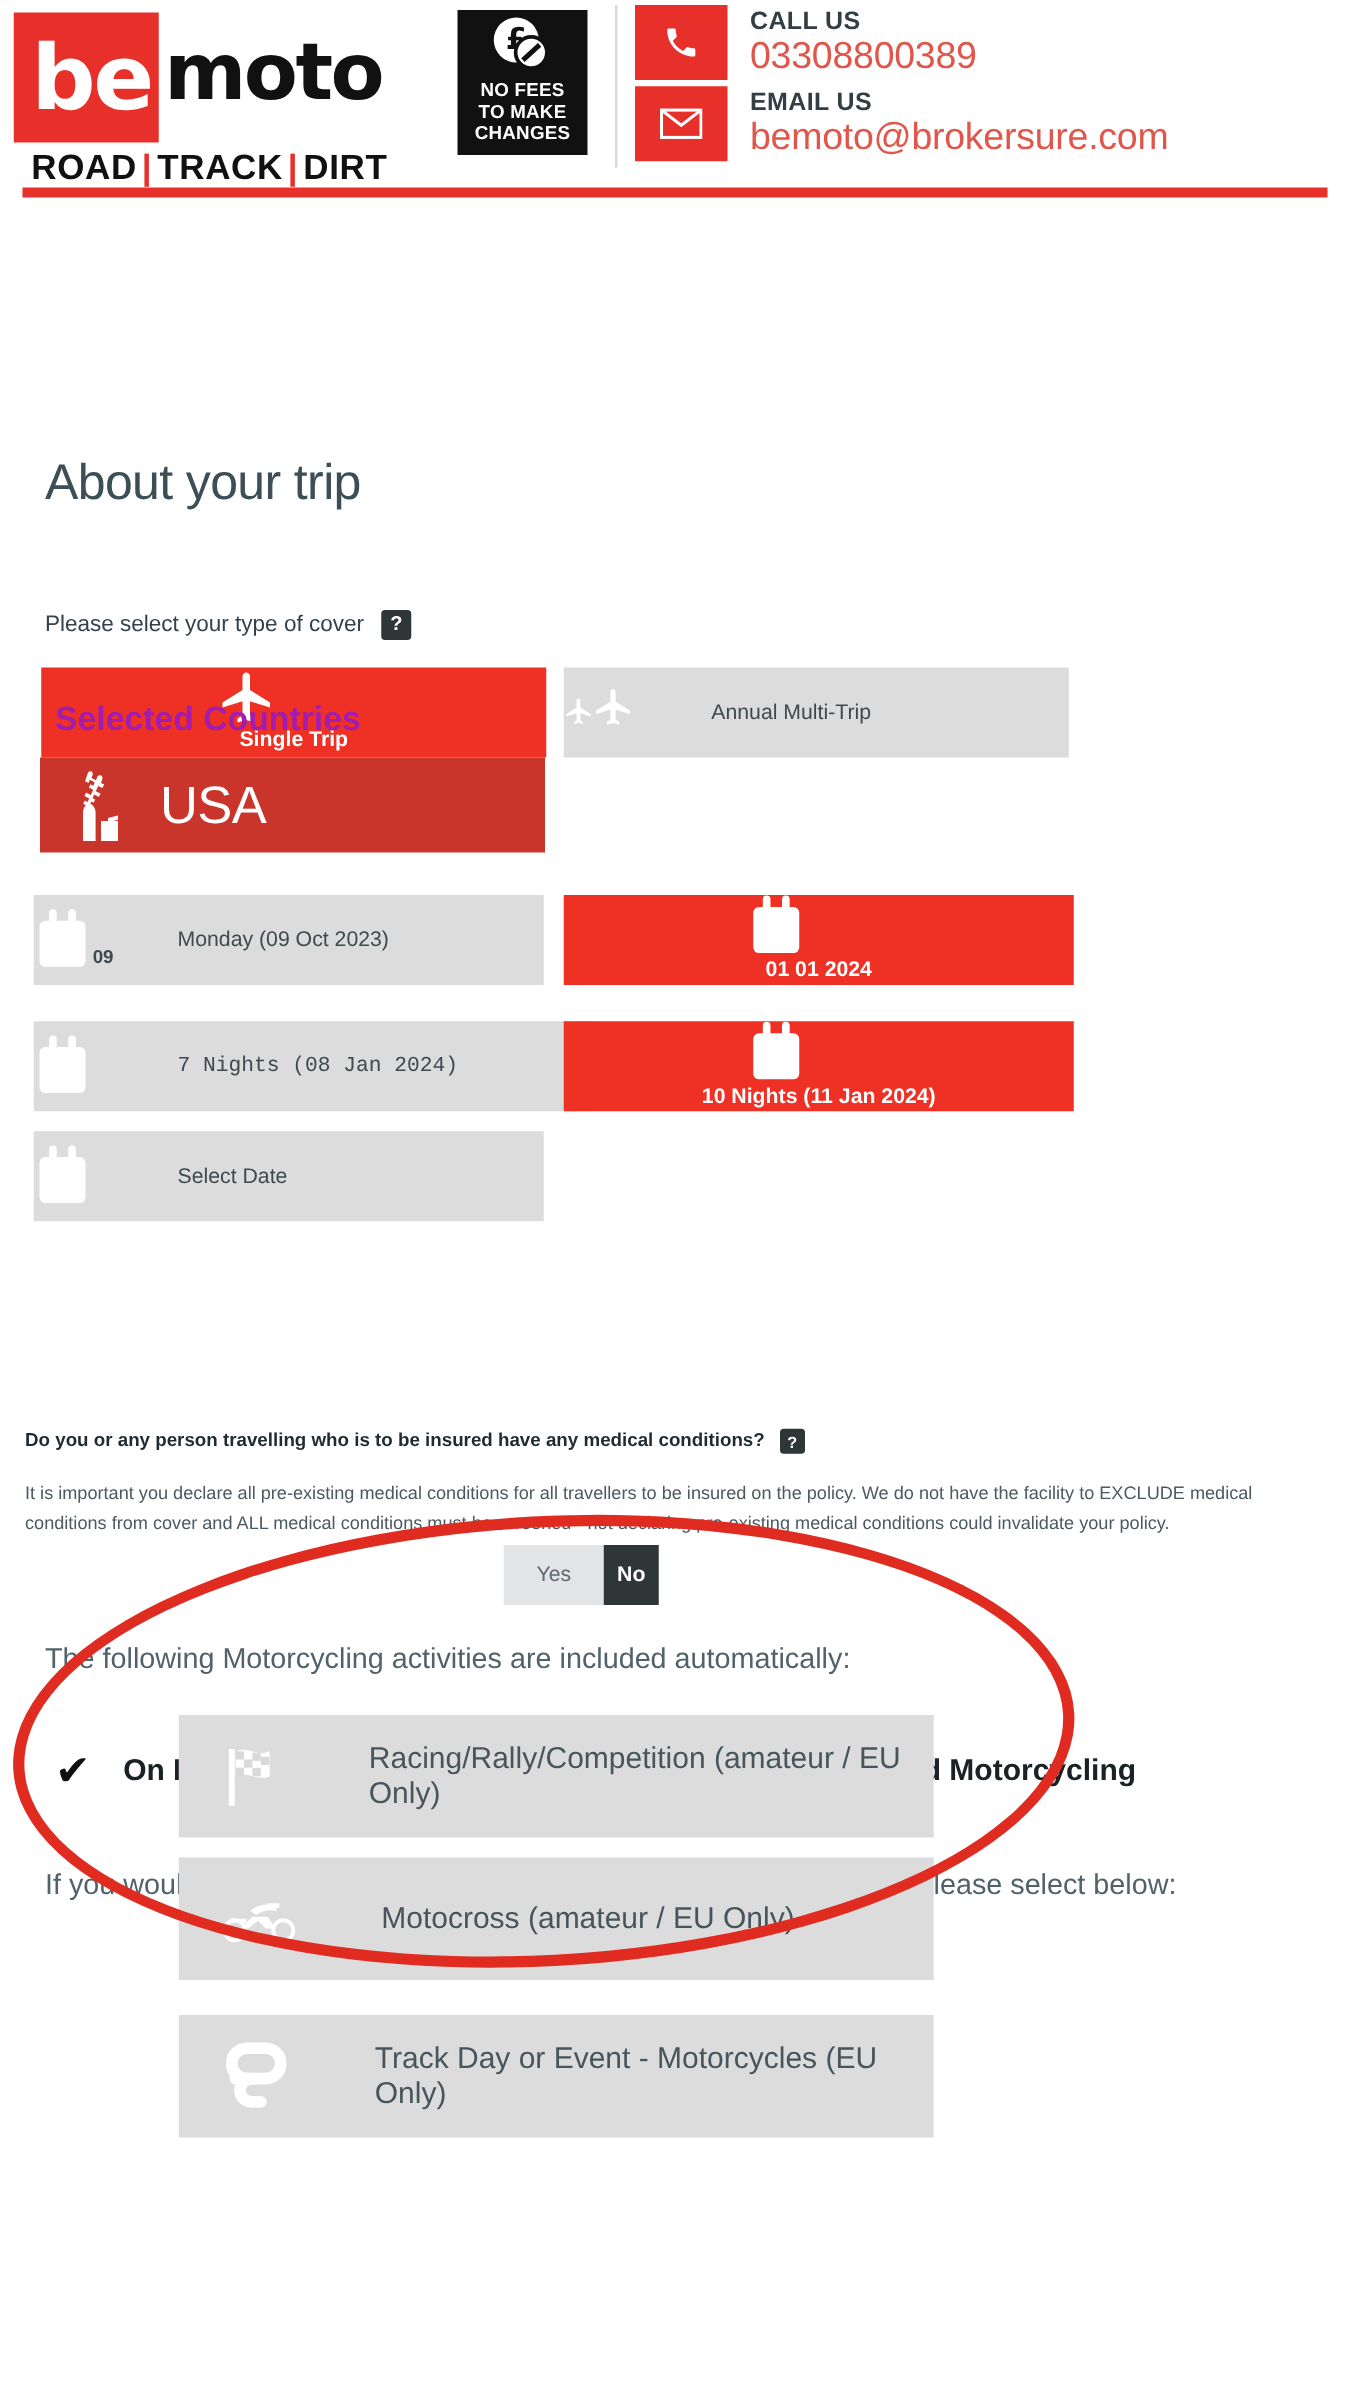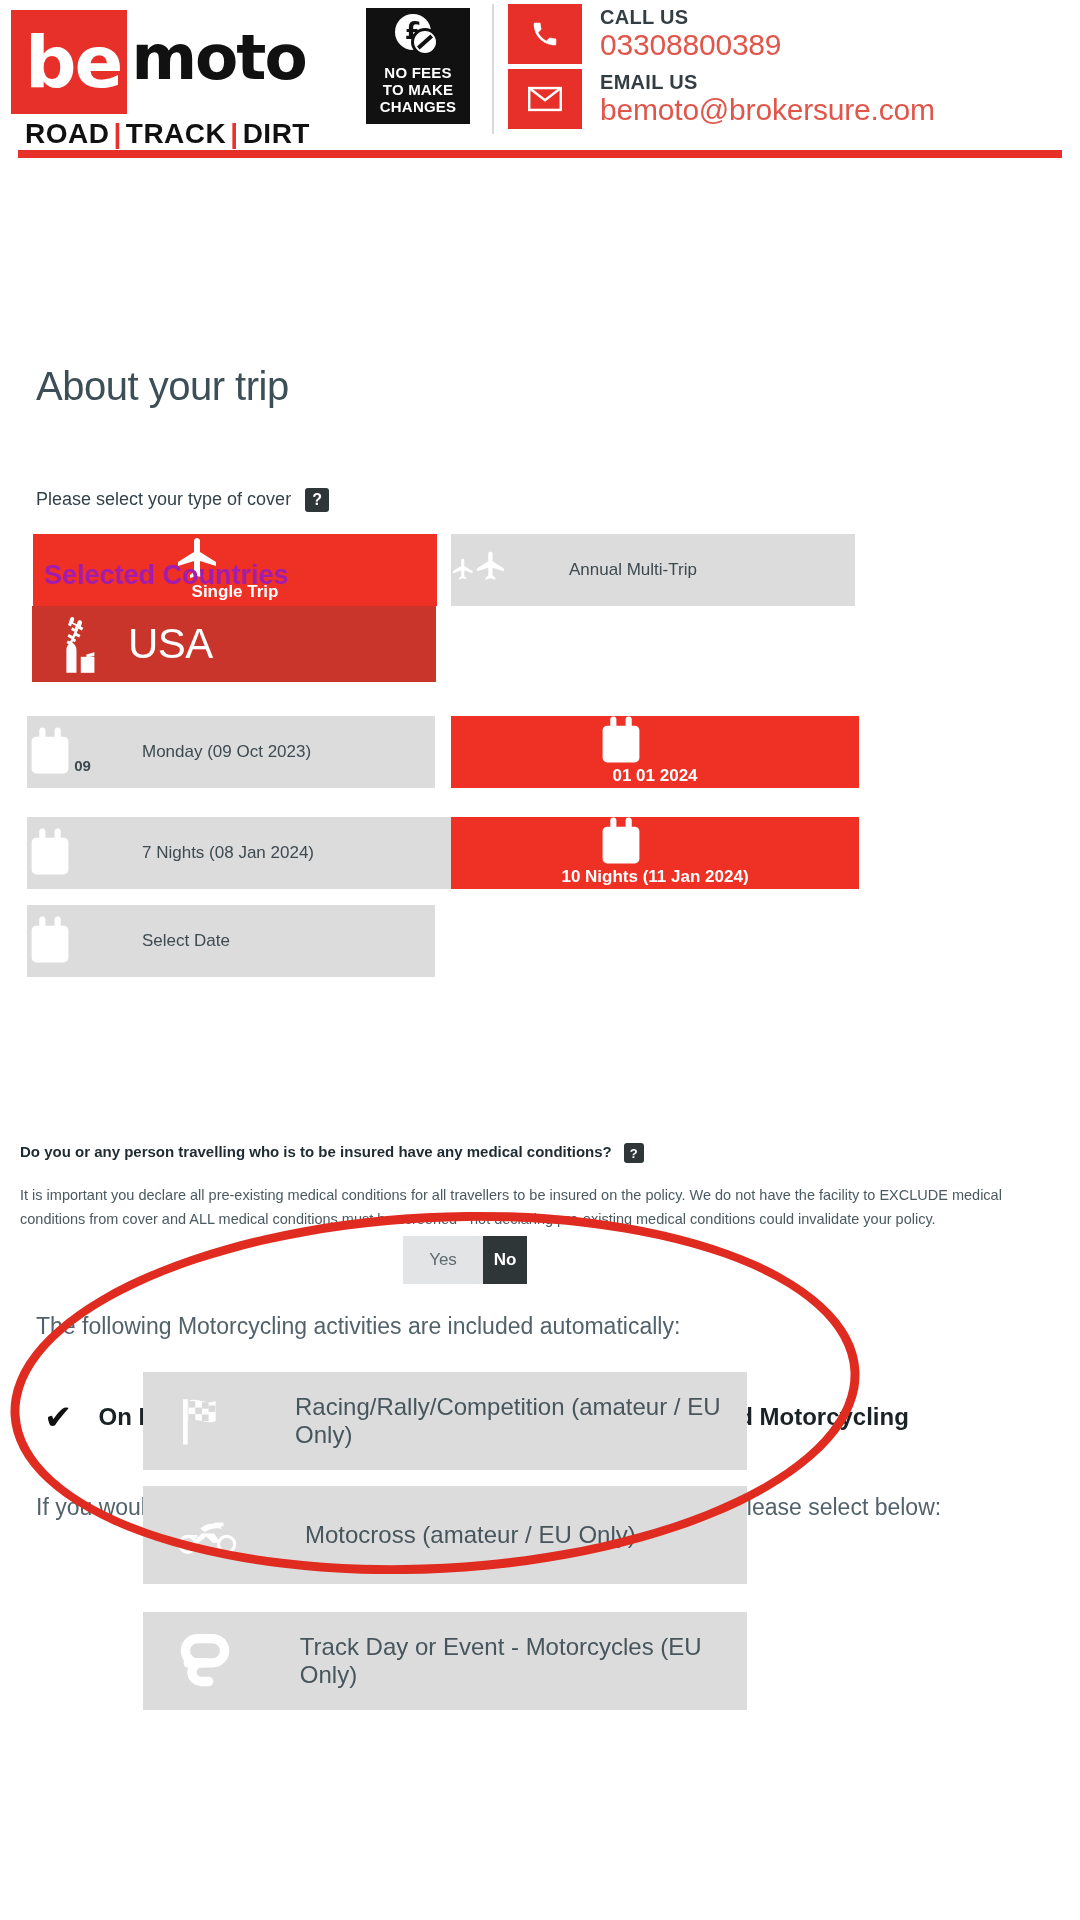--- a/index.html
+++ b/index.html
@@ -306,21 +306,21 @@
       <div class="ic" style="width:115px;">
         <svg width="46" height="50" viewBox="0 0 30 32" fill="#ffffff" aria-hidden="true">
           <rect x="3" y="6" width="24" height="24" rx="3"></rect>
           <rect x="8" y="0" width="4" height="9" rx="2"></rect>
           <rect x="18" y="0" width="4" height="9" rx="2"></rect>
         </svg>
       </div>
       <span class="lbl">01 01 2024</span>
     </div>
 
-    <div class="opt" style="left:27px; top:639px; width:448px; height:72px;">
+    <div class="opt" style="left:27px; top:639px; width:448px; height:72px;font-family:Liberation Mono, monospace;">
       <div class="ic" style="width:115px;">
         <svg width="46" height="50" viewBox="0 0 30 32" fill="#ffffff" aria-hidden="true">
           <rect x="3" y="6" width="24" height="24" rx="3"></rect>
           <rect x="8" y="0" width="4" height="9" rx="2"></rect>
           <rect x="18" y="0" width="4" height="9" rx="2"></rect>
         </svg>
       </div>
       <span class="lbl">7 Nights (08 Jan 2024)</span>
     </div>
 

